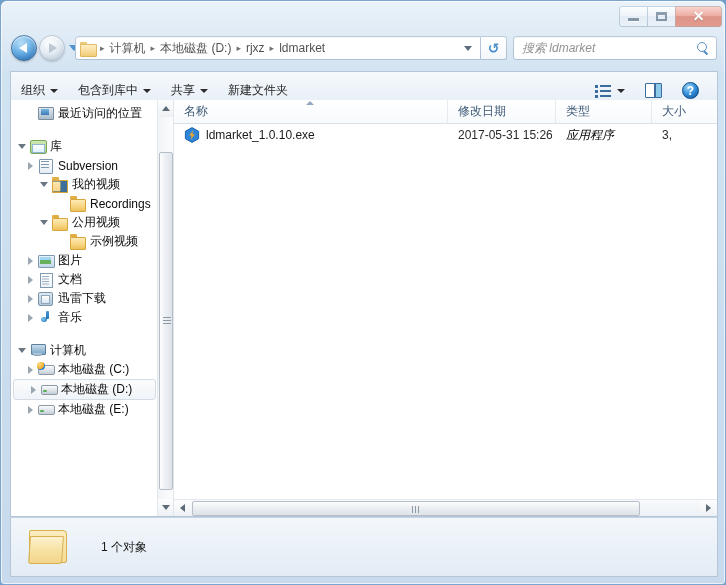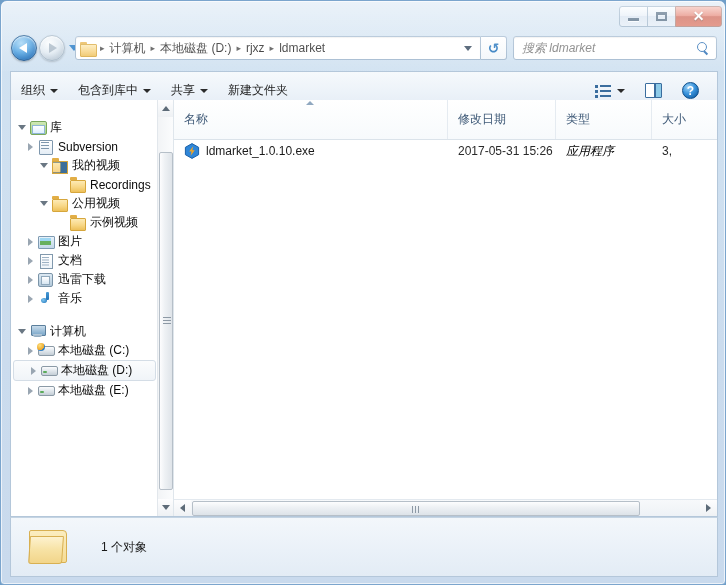--- a/index.html
+++ b/index.html
@@ -448,21 +448,21 @@
   }
 
   
   #listpane {
     flex: 1; height: 100%;
     position: relative;
     background: #ffffff;
     overflow: hidden;
   }
   #colheader {
-    display: flex; height: 40px;
+    display: flex; height: 24px;
     background: linear-gradient(to bottom,#ffffff,#f7fafc);
     border-bottom: 1px solid #dbe3ea;
     position: relative;
     font-family: Liberation Mono, monospace;
   }
   .col {
     font-size: 12px; color: #3e5977;
     display: flex; align-items: center;
     padding-left: 10px;
     border-right: 1px solid #e5ebf1;
@@ -649,20 +649,26 @@
       <div class="tb-item">
         <span id="help-icon">?</span>
       </div>
     </div>
   </div>
 
   <div id="content">
 
     <div id="navpane">
       <div id="navpane-inner">
+          <div class="tree-row">
+            <span style="width: 8px; flex: 0 0 auto;"></span>
+            <span class="tw none"></span>
+            <span class="ticon ic-recent"></span>
+            <span class="tlabel">最近访问的位置</span>
+          </div>
           <div style="height: 14px;"></div>
           <div class="tree-row">
             <span style="flex: 0 0 auto;"></span>
             <span class="tw expanded"></span>
             <span class="ticon ic-library"></span>
             <span class="tlabel">库</span>
           </div>
           <div class="tree-row">
             <span style="width: 8px; flex: 0 0 auto;"></span>
             <span class="tw collapsed"></span>

